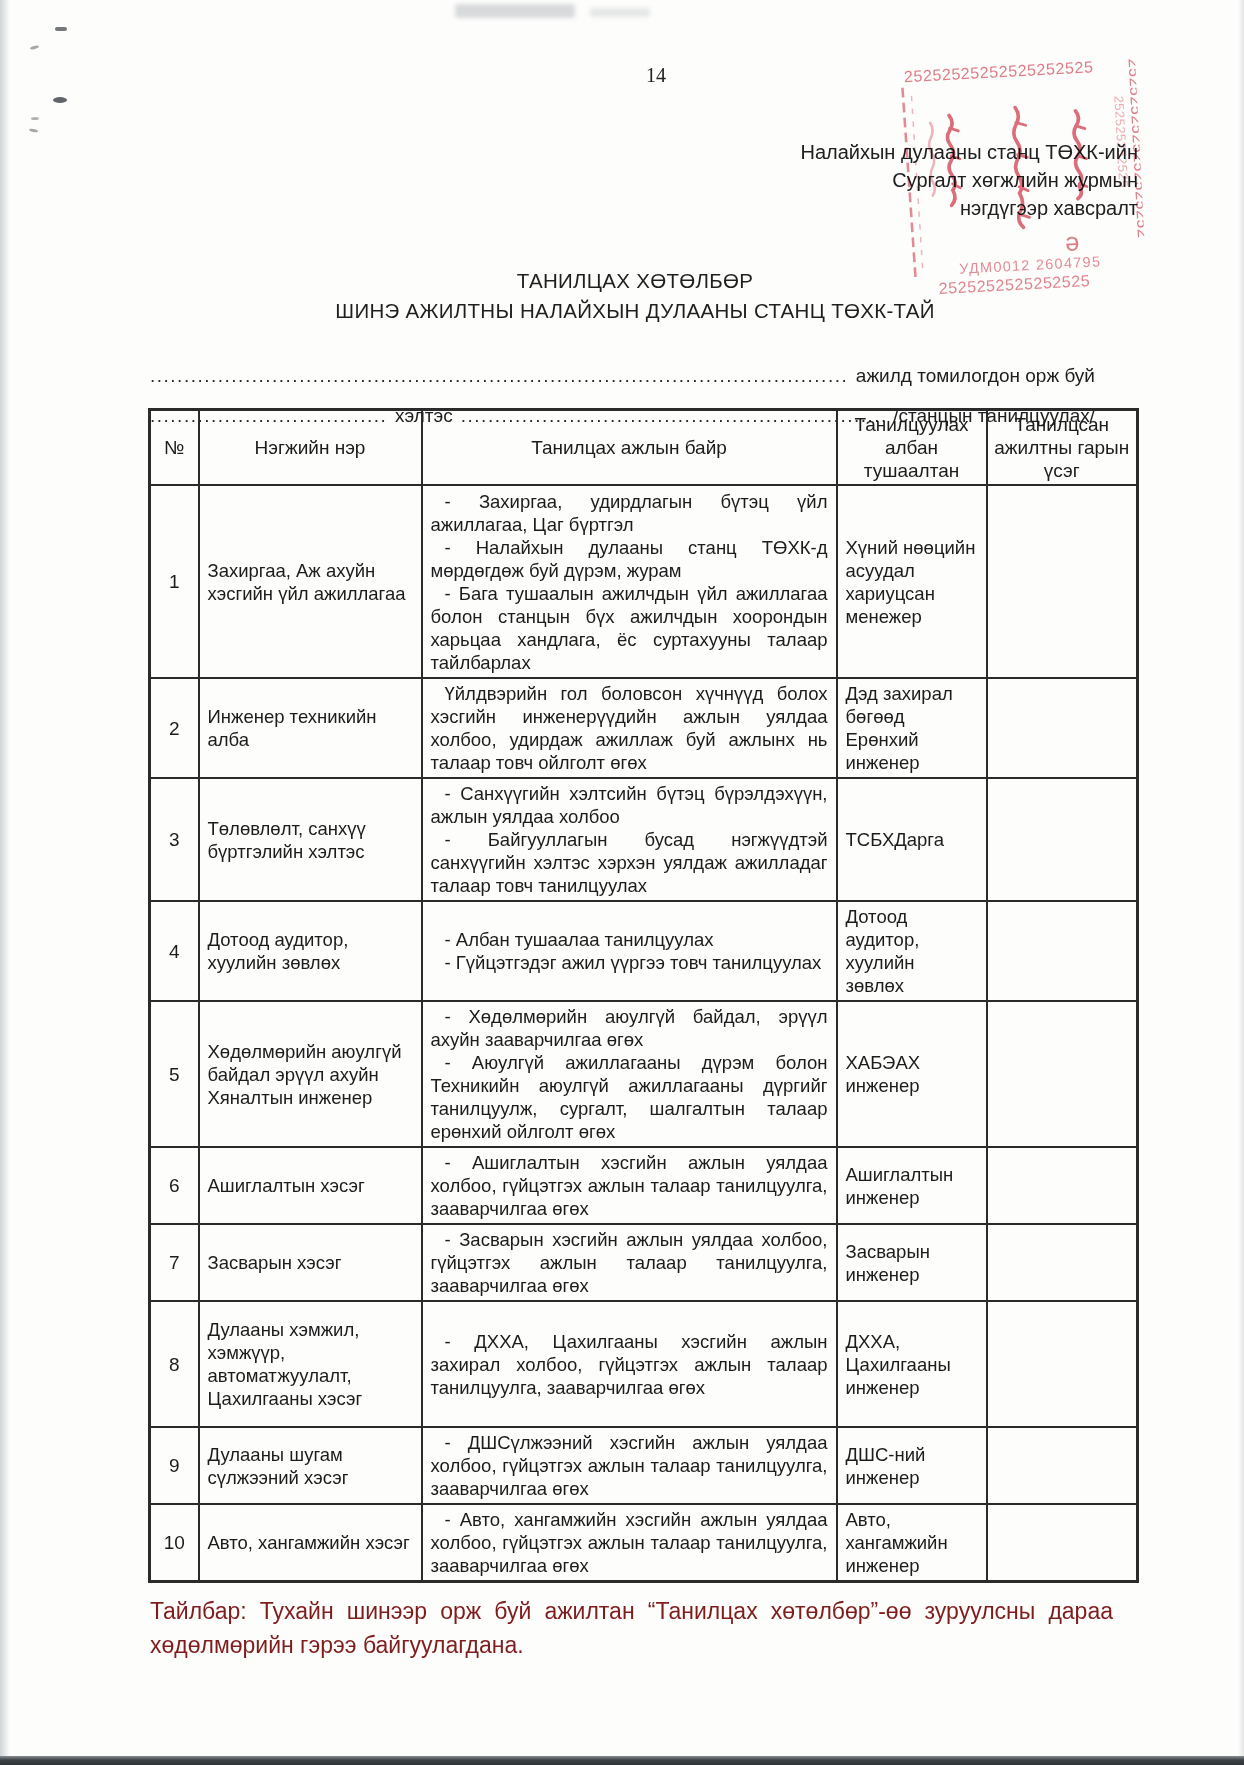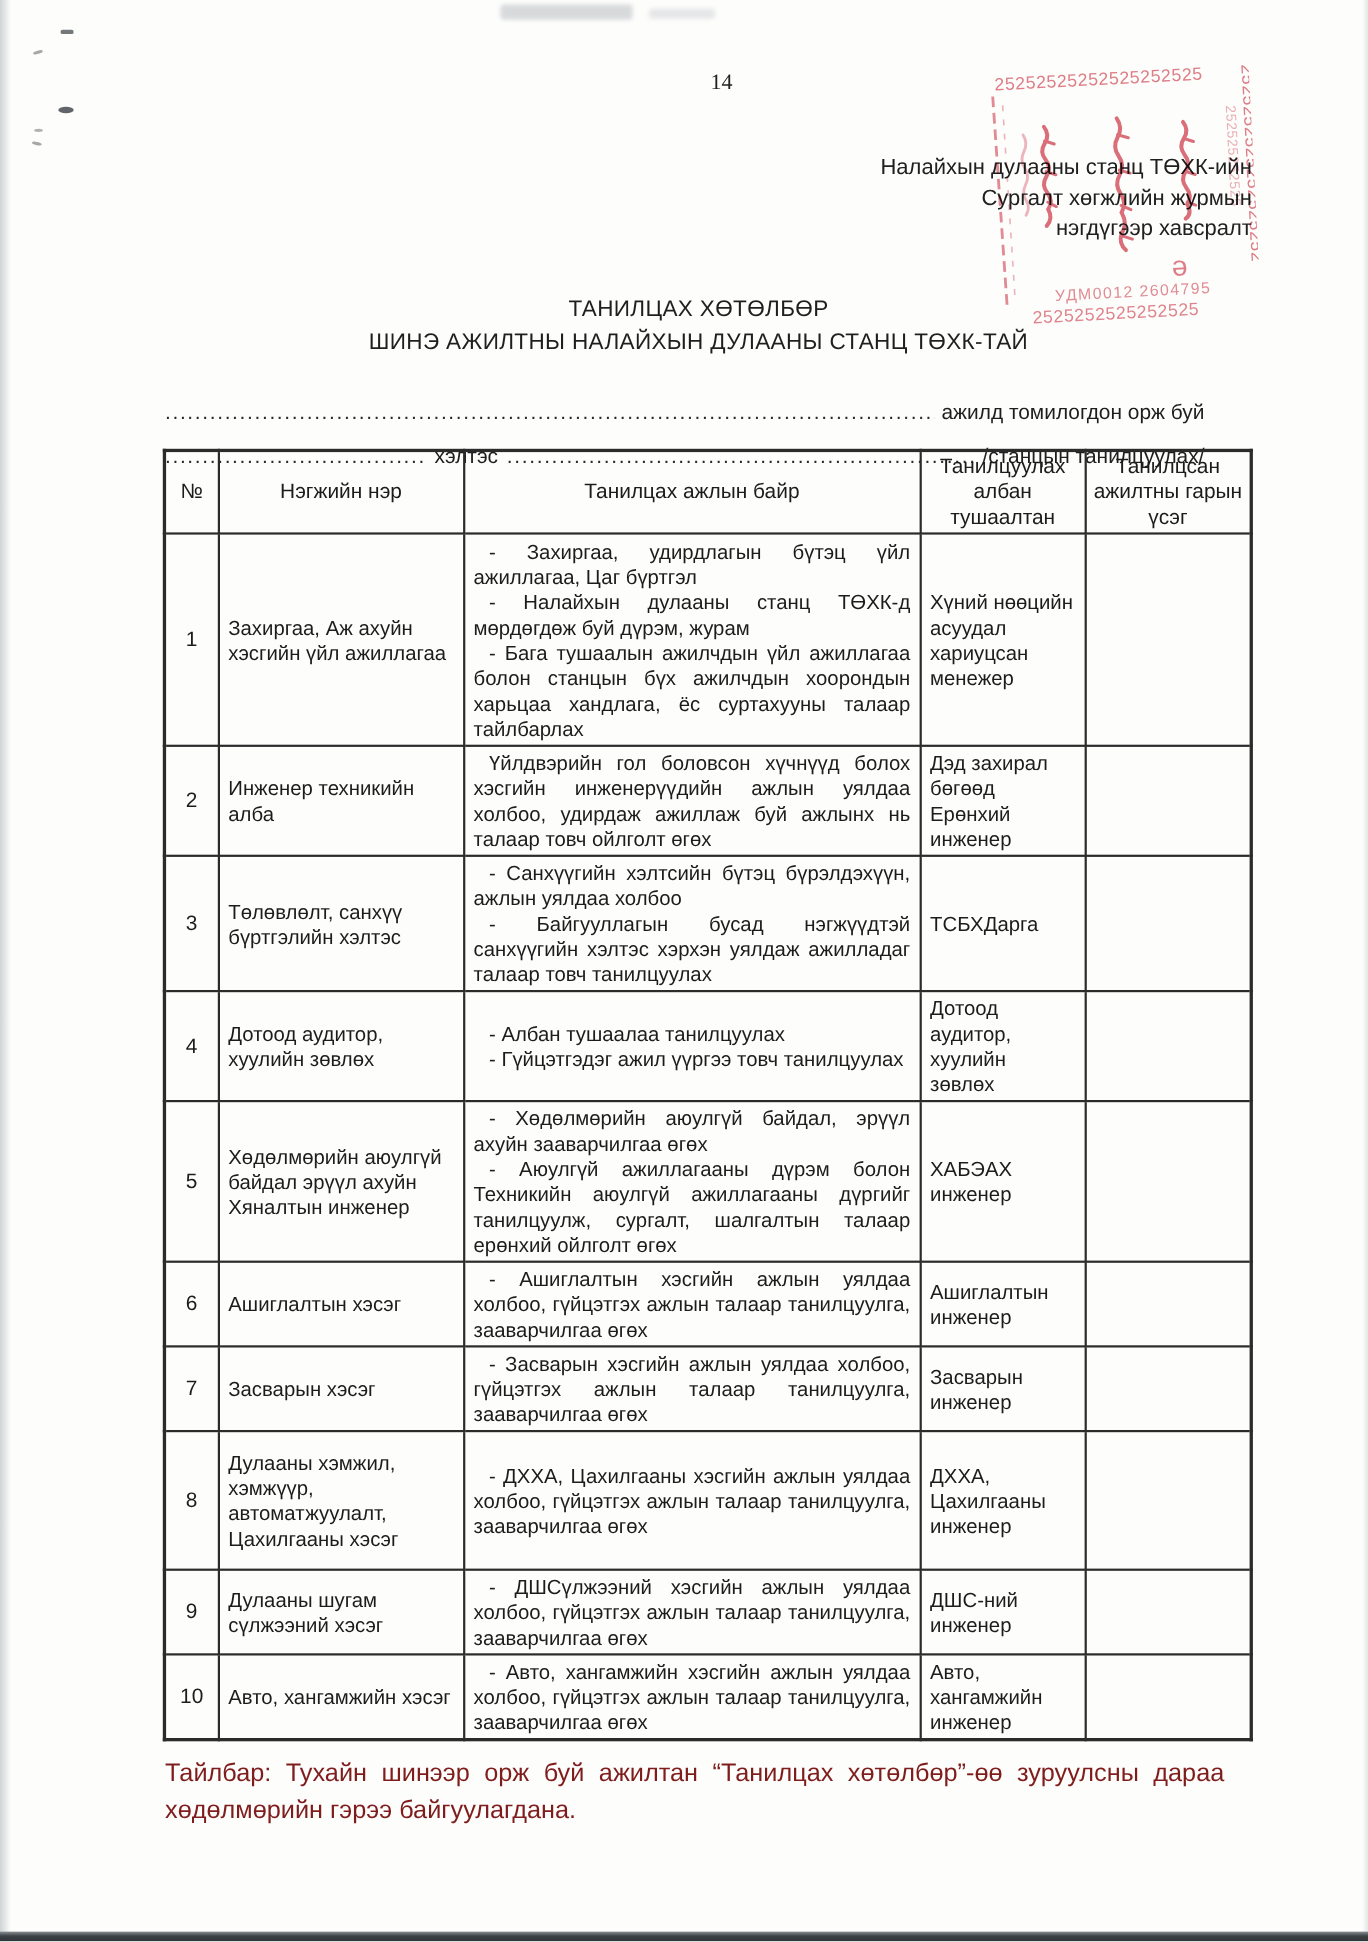--- a/index.html
+++ b/index.html
@@ -222,21 +222,21 @@
         <td class="c-tasks">
               <div class="para">- Засварын хэсгийн ажлын уялдаа холбоо, гүйцэтгэх ажлын талаар танилцуулга, зааварчилгаа өгөх</div>
             </td>
         <td class="c-officer">Засварын инженер</td>
         <td></td>
       </tr>
       <tr class="r8">
         <td class="c-no">8</td>
         <td class="c-unit">Дулааны хэмжил, хэмжүүр, автоматжуулалт, Цахилгааны хэсэг</td>
         <td class="c-tasks">
-              <div class="para">- ДХХА, Цахилгааны хэсгийн ажлын уялдаа холбоо, гүйцэтгэх ажлын талаар танилцуулга, зааварчилгаа өгөх</div>
+              <div class="para">- ДХХА, Цахилгааны хэсгийн ажлын захирал холбоо, гүйцэтгэх ажлын талаар танилцуулга, зааварчилгаа өгөх</div>
             </td>
         <td class="c-officer">ДХХА, Цахилгааны инженер</td>
         <td></td>
       </tr>
       <tr class="r9">
         <td class="c-no">9</td>
         <td class="c-unit">Дулааны шугам сүлжээний хэсэг</td>
         <td class="c-tasks">
               <div class="para">- ДШСүлжээний хэсгийн ажлын уялдаа холбоо, гүйцэтгэх ажлын талаар танилцуулга, зааварчилгаа өгөх</div>
             </td>

